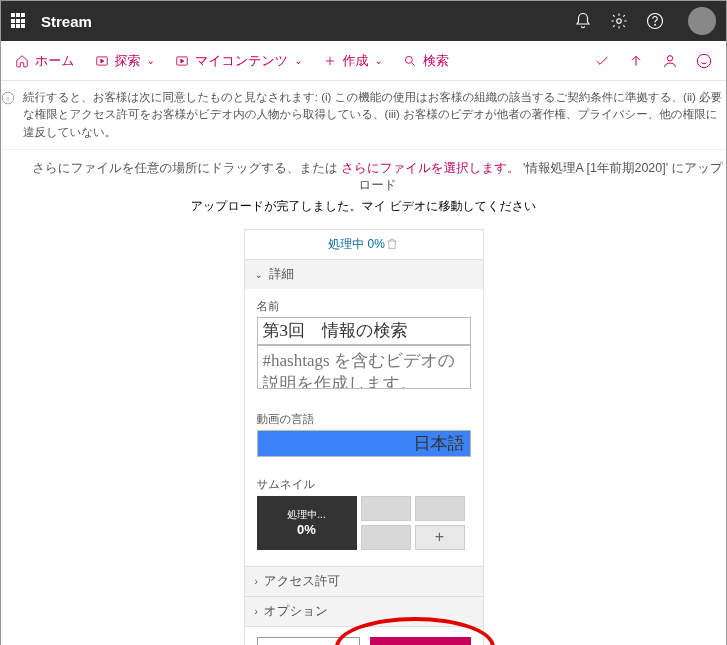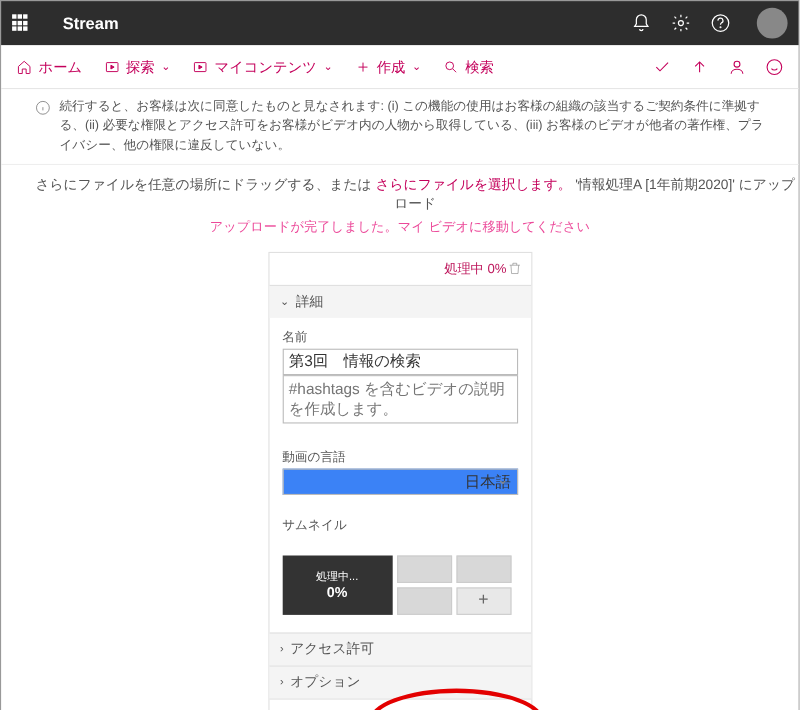--- a/index.html
+++ b/index.html
@@ -1,49 +1,49 @@
 <!DOCTYPE html>
 <html><head>
 <meta charset="utf-8">
 <style>
 * { box-sizing: border-box; margin: 0; padding: 0; }
 body { font-family: "Segoe UI", "Yu Gothic UI", sans-serif; font-size: 13px; background: #fff; color: #333; width: 727px; }
-.top-bar { background: #2d2d2d; color: #fff; height: 40px; display: flex; align-items: center; padding: 0 10px; gap: 16px; }
+.top-bar { background: #2d2d2d; color: #fff; height: 40px; display: flex; align-items: center; padding: 0 10px; }
 .top-bar .waffle { width: 16px; height: 16px; display: flex; flex-wrap: wrap; gap: 1px; margin-right: 14px; cursor: pointer; }
 .top-bar .waffle span { width: 4px; height: 4px; background: #fff; }
 .top-bar .brand { font-size: 15px; font-weight: 600; flex: 1; }
 .top-bar .icons { display: flex; gap: 18px; align-items: center; }
 .top-bar .icons svg { width: 18px; height: 18px; fill: none; stroke: #fff; stroke-width: 1.5; }
 .top-bar .avatar { width: 28px; height: 28px; border-radius: 50%; background: #888; margin-left: 6px; }
 .sub-nav { height: 40px; border-bottom: 1px solid #e6e6e6; display: flex; padding: 0 14px; gap: 20px; }
 .sub-nav a { color: #c4005b; text-decoration: none; display: flex; align-items: center; gap: 6px; font-size: 13px; }
 .sub-nav .chev { font-size: 10px; color: #c4005b; }
 .sub-nav .sep { flex: 1; }
 .sub-nav svg { width: 14px; height: 14px; fill: none; stroke: #c4005b; stroke-width: 1.5; }
 .sub-nav .ricons { display: flex; gap: 18px; align-items: center; }
 .sub-nav .ricons svg { stroke: #c4005b; width: 16px; height: 16px; }
-.notice { display: flex; gap: 8px; padding: 8px 31px; font-size: 11.5px; color: #555; border-bottom: 1px solid #eee; line-height: 1.5; }
+.notice { display: flex; gap: 8px; padding: 8px 0; font-size: 11.5px; color: #555; border-bottom: 1px solid #eee; line-height: 1.5; }
 .notice svg { width: 14px; height: 14px; stroke: #555; fill: none; flex-shrink: 0; margin-top: 2px; }
 .msg { text-align: center; font-size: 12.5px; color: #555; padding-top: 10px; margin-left: 28px; }
 .msg .pink { color: #c4005b; cursor: pointer; }
-.msg2 { text-align: center; font-size: 12px; color: #ec4899; padding: 4px 0 14px; }
+.msg2 { text-align: center; font-size: 12px; color: #000000; padding: 4px 0 14px; }
 .panel { width: 240px; margin: 0 auto; border: 1px solid #e0e0e0; }
-.panel-head { display: flex; justify-content: flex-end; align-items: center; padding: 6px 8px; font-size: 12px; color: #be185d; }
+.panel-head { display: flex; justify-content: center; align-items: center; padding: 6px 8px; font-size: 12px; color: #0369a1; }
 .panel-head svg { width: 14px; height: 14px; stroke: #888; fill: none; }
 .section-h { background: #f4f4f4; padding: 6px 10px; font-size: 12.5px; display: flex; align-items: center; gap: 6px; color: #555; border-top: 1px solid #e0e0e0; }
 .section-h .car { font-size: 10px; }
 .section-body { padding: 10px 12px 16px; }
 .lbl { font-size: 11.5px; color: #555; margin: 20px 0 3px; }
 .lbl:first-child { margin-top: 0; }
-.inp, .txa, .sel { width: 100%; border: 1px solid #bbb; font-size: 14px; padding: 3px 5px; font-family: Liberation Sans, sans-serif; color: #333; }
+.inp, .txa, .sel { width: 100%; border: 1px solid #bbb; font-size: 17px; padding: 3px 5px; font-family: Liberation Serif, serif; color: #333; }
 .txa { height: 44px; resize: none; color: #999; }
 .sel { appearance: none; background: #3b82f6; position: relative; text-align: right; }
 .selwrap { position: relative; }
 .selwrap::after { content: "⌄"; position: absolute; right: 8px; top: 2px; color: #888; pointer-events: none; font-size: 13px; }
-.thumbs { display: flex; gap: 4px; margin-top: 20px; }
+.thumbs { display: flex; gap: 4px; margin-top: 4px; }
 .thumb-main { width: 100px; height: 54px; background: #333; color: #fff; font-size: 10px; display: flex; flex-direction: column; align-items: center; justify-content: center; }
 .thumb-main .pct { font-size: 13px; font-weight: 600; }
 .thumb-sm { width: 50px; height: 25px; background: #d8d8d8; border: 1px solid #ccc; }
 .thumb-add { width: 50px; height: 25px; background: #e8e8e8; border: 1px solid #ccc; display: flex; align-items: center; justify-content: center; font-size: 16px; color: #666; }
 .thumbcol { display: flex; flex-direction: column; gap: 4px; }
 .actions { display: flex; gap: 10px; padding: 10px 12px; border-top: 1px solid #e0e0e0; }
 .btn { flex: 1; padding: 6px 0; font-size: 12px; text-align: center; cursor: pointer; display: flex; align-items: center; justify-content: center; gap: 5px; }
 .btn-share { border: 1px solid #999; background: #fff; color: #333; }
 .btn-pub { background: #c4005b; color: #fff; border: none; }
 .circle-annot { position: absolute; width: 160px; height: 60px; border: 4px solid #e30000; border-radius: 50%; pointer-events: none; z-index: 10; }

